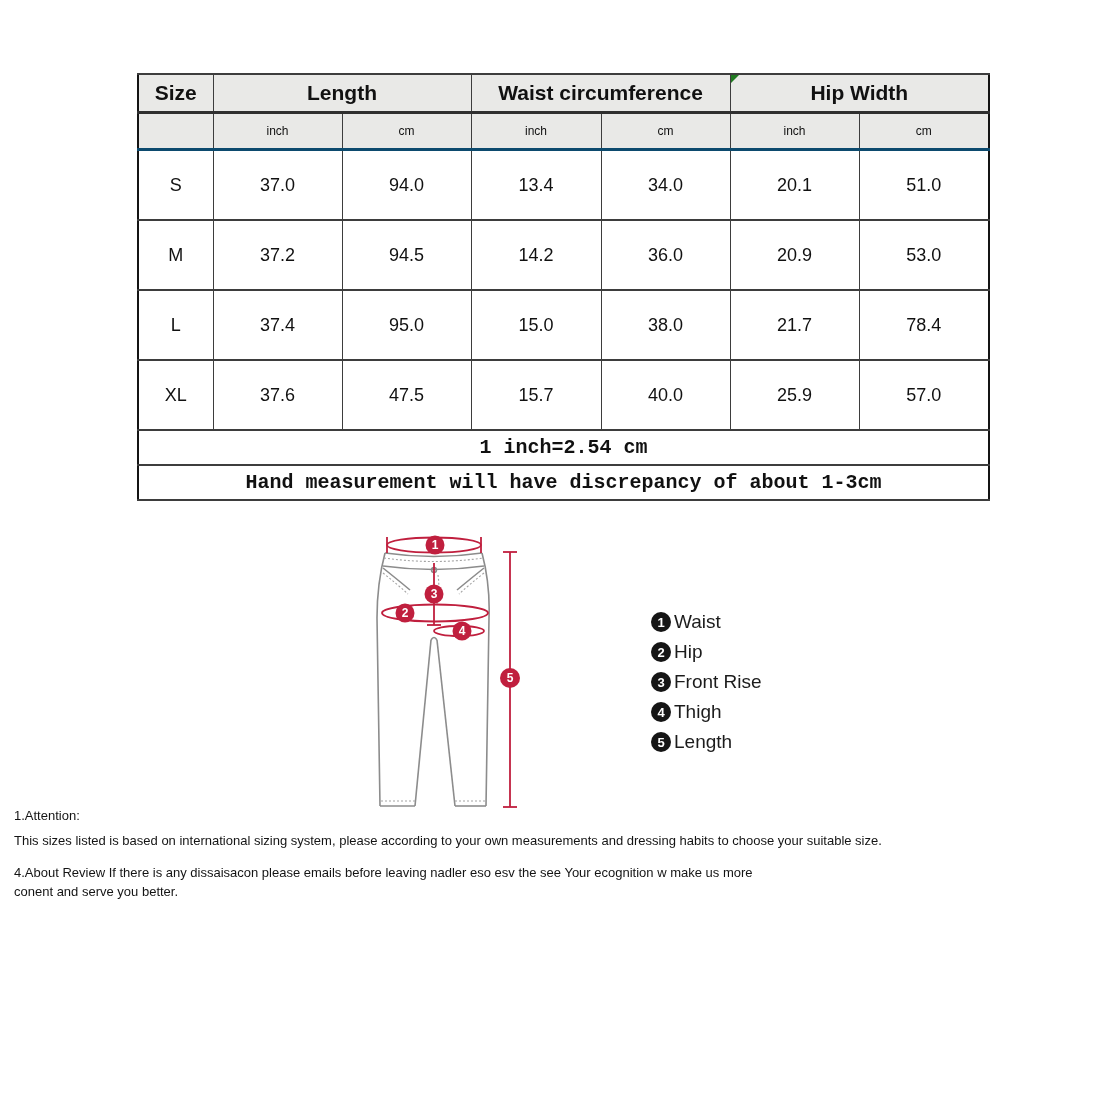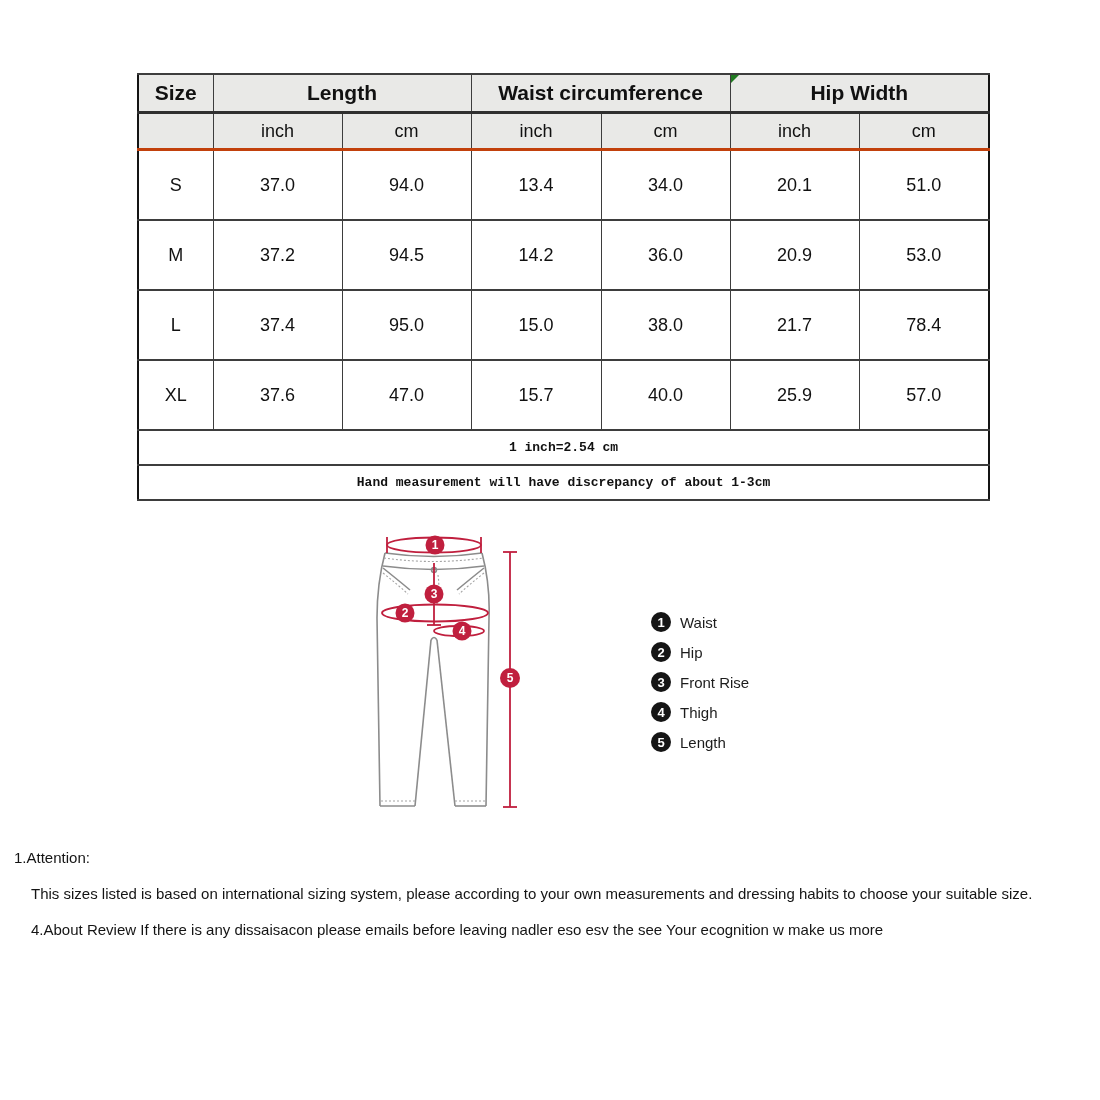--- a/index.html
+++ b/index.html
@@ -32,33 +32,33 @@
   }
   .size-table tr.h1 th{
     background:#e9e9e7;
     font-weight:bold;
     font-size:21px;
     height:36px;
     border-bottom:3px solid #2f2f2f;
   }
   .size-table tr.h2 th{
     background:#e9e9e7;
-    font-size:18px;
+    font-size:12px;
     height:34px;
-    border-bottom:3px solid #c2410c;
+    border-bottom:3px solid #0c4a6e;
   }
   .size-table tbody td{
     font-size:18px;
     height:68px;
     background:#fff;
   }
   .size-table tfoot td{
     font-family:"Liberation Mono","DejaVu Sans Mono",monospace;
     font-weight:bold;
-    font-size:13px;
+    font-size:20px;
     height:33px;
     background:#fff;
   }
   th.hip-width{position:relative;}
   .corner-flag{
     position:absolute;left:0;top:0;width:0;height:0;
     border-top:8px solid #217a21;
     border-right:8px solid transparent;
   }
 
@@ -68,27 +68,27 @@
   
   .legend{position:absolute;left:651px;top:607px;}
   .legend-item{display:flex;align-items:center;height:30px;}
   .legend-badge{
     width:20px;height:20px;border-radius:50%;
     background:#151515;color:#fff;
     font-size:13px;font-weight:bold;
     display:flex;align-items:center;justify-content:center;
     flex:0 0 20px;
   }
-  .legend-label{margin-left:9px;font-size:15px;color:#1c1c1c;}
-
-  
-  .sections{position:absolute;left:14px;top:848px;width:1078px;font-size:15px;line-height:19px;color:#141414;}
+  .legend-label{margin-left:3px;font-size:19px;color:#1c1c1c;}
+
+  
+  .sections{position:absolute;left:14px;top:806px;width:1078px;font-size:13px;line-height:19px;color:#141414;}
   .section{margin:0 0 13px 0;}
   .section .heading{margin:0 0 6px 0;}
-  .section .line{margin:17px;}
+  .section .line{margin:0;}
 </style>
 </head>
 <body>
 
 <div class="canvas">
 
   <table class="size-table">
     <colgroup>
       <col style="width:75px">
         <col style="width:129px">
@@ -142,21 +142,21 @@
         <td>37.4</td>
         <td>95.0</td>
         <td>15.0</td>
         <td>38.0</td>
         <td>21.7</td>
         <td>78.4</td>
       </tr>
       <tr>
         <td>XL</td>
         <td>37.6</td>
-        <td>47.0</td>
+        <td>47.5</td>
         <td>15.7</td>
         <td>40.0</td>
         <td>25.9</td>
         <td>57.0</td>
       </tr>
     </tbody>
     <tfoot>
       <tr>
         <td colspan="7">1 inch=2.54 cm</td>
       </tr>
@@ -240,16 +240,17 @@
 
   <div class="sections">
     <div class="section">
       <p class="heading">1.Attention:</p>
       <p class="line">This sizes listed is based on international sizing system, please according to your own measurements and dressing habits to choose your suitable size.</p>
     </div>
     <div class="section">
     </div>
     <div class="section">
       <p class="line">4.About Review If there is any dissaisacon please emails before leaving nadler eso esv the see Your ecognition w make us more</p>
+      <p class="line">conent and serve you better.</p>
     </div>
   </div>
 
 </div>
 
 </body></html>

